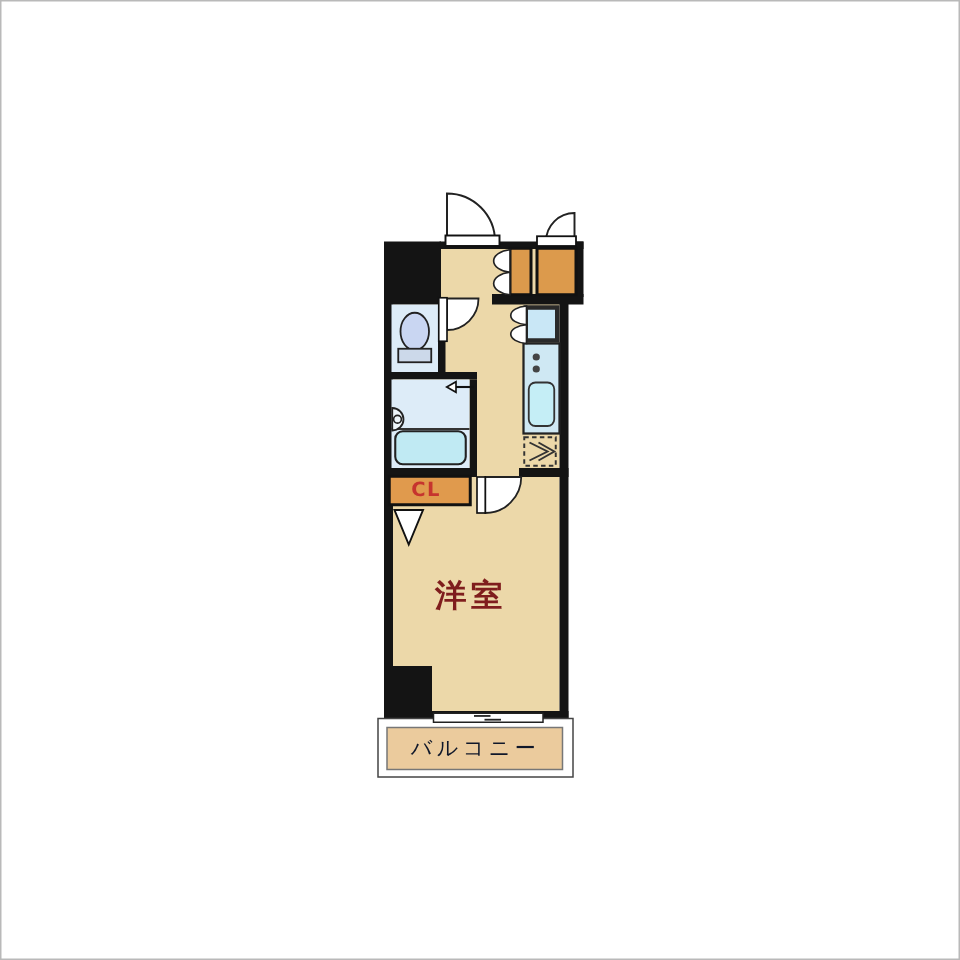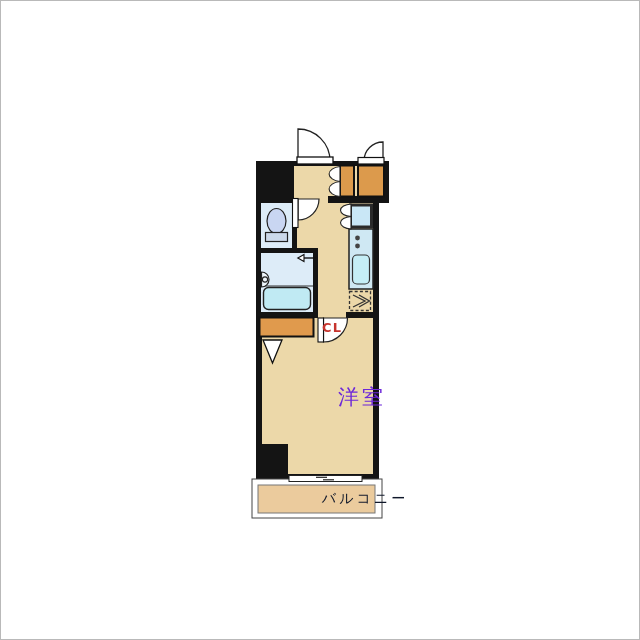--- a/index.html
+++ b/index.html
@@ -11,21 +11,20 @@
     border:1px solid #b9b9b9;
     overflow:hidden;
     font-family:"DejaVu Sans", sans-serif;
   }
   #plan-svg{position:absolute;left:0;top:0;}
   .label{
     position:absolute;
     transform:translate(-50%,-50%);
     white-space:nowrap;
     user-select:none;
-    margin-left:48px;
   }
   .label-room{font-size:21px;letter-spacing:3px;font-weight:500;}
   .label-balcony{font-size:14px;letter-spacing:3px;font-weight:400;}
   .label-cl{font-size:13px;letter-spacing:1px;font-weight:700;}
 </style>
 </head>
 <body>
 
 <div id="canvas">
 
@@ -114,18 +113,18 @@
       <path d="M339,165.5 A13,7.6 0 0 0 339,180.5 Z" fill="#fff" stroke="#222" stroke-width="1.1"></path>
       <path d="M339,180.5 A13,7.6 0 0 0 339,195.5 Z" fill="#fff" stroke="#222" stroke-width="1.1"></path>
     </g>
 
     <g>
       <path d="M350,203 A12,6.3 0 0 0 350,215.5 Z" fill="#fff" stroke="#222" stroke-width="1.1"></path>
       <path d="M350,215.5 A12,6.3 0 0 0 350,228 Z" fill="#fff" stroke="#222" stroke-width="1.1"></path>
     </g>
   </svg>
 
-  <div class="label label-room" style="left: 313px; top: 396px; color: #6d28d9;">洋室</div>
+  <div class="label label-room" style="left: 313px; top: 396px; color: #7f1d1d; font-weight: bold;">洋室</div>
 
   <div class="label label-balcony" style="left: 316px; top: 498px; color: #0f172a;">バルコニー</div>
 
   <div class="label label-cl" style="left: 283px; top: 326px; color: rgb(198, 52, 46);">CL</div>
 </div>
 
 </body></html>

